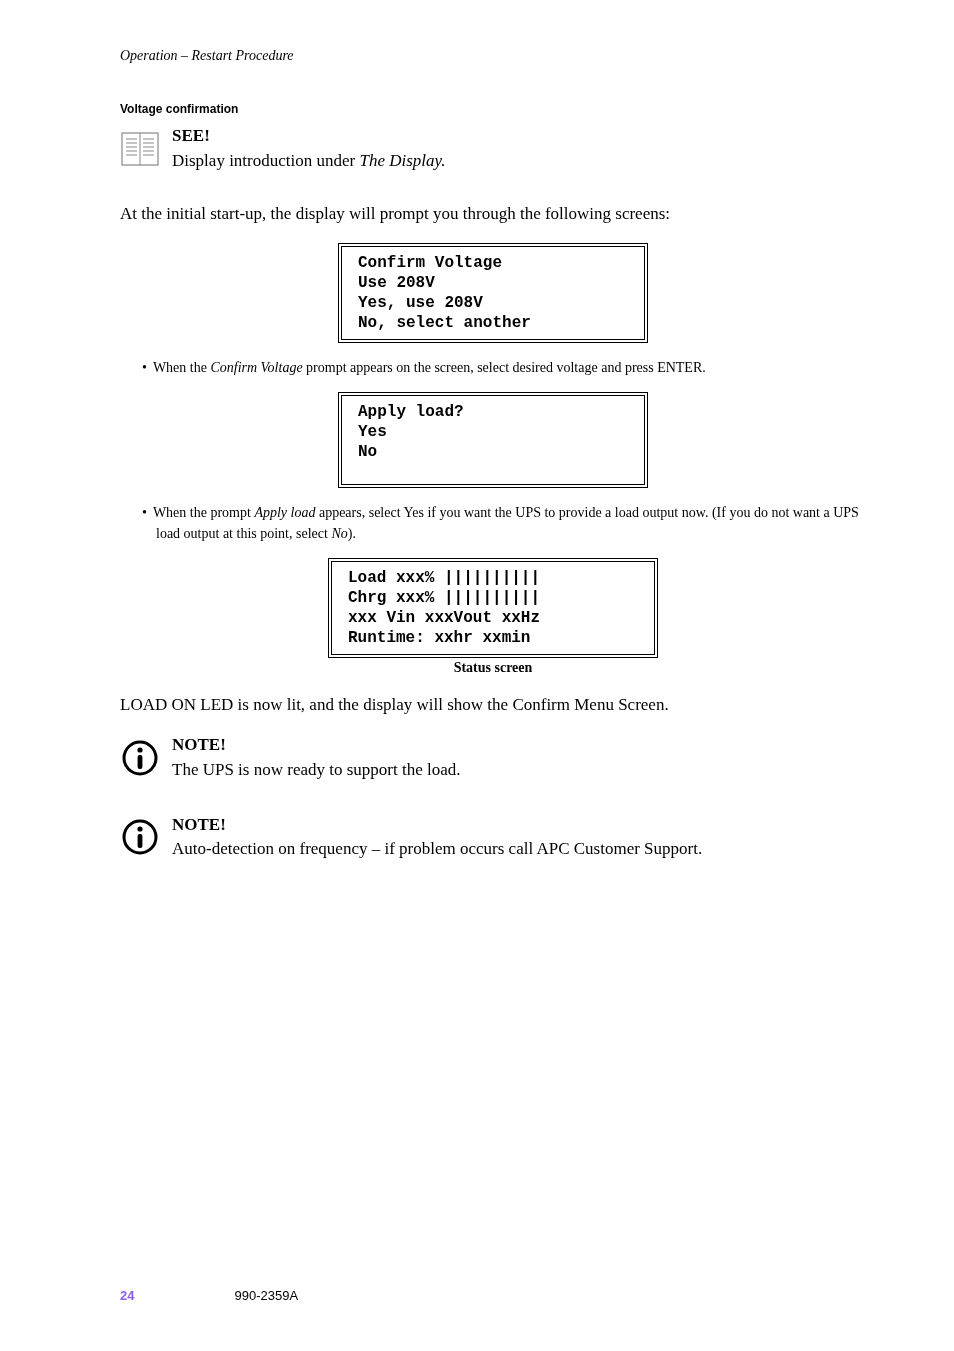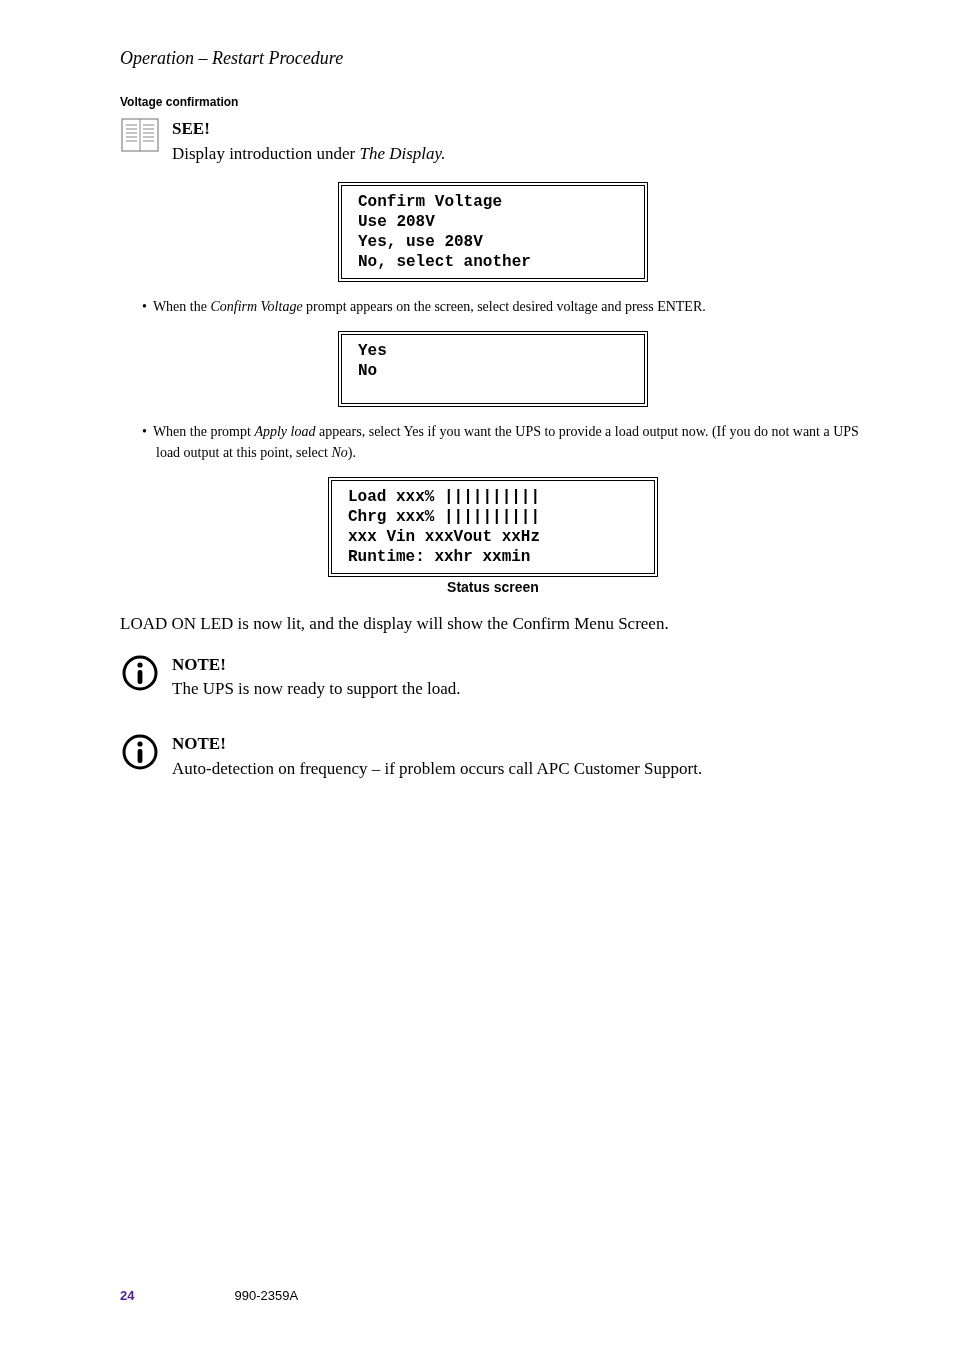--- a/index.html
+++ b/index.html
@@ -16,32 +16,32 @@
   }
   .page {
     padding: 48px 88px 0 120px;
     box-sizing: border-box;
     width: 100%;
     height: 100%;
     position: relative;
   }
   .running-head {
     font-style: italic;
-    font-size: 18px;
-    margin-bottom: 26px;
+    font-size: 14px;
+    margin-bottom: 38px;
   }
   .subsection-title {
     font-family: Verdana, Geneva, sans-serif;
     font-weight: 700;
     font-size: 12px;
     margin-bottom: 8px;
   }
   .callout {
     display: flex;
-    align-items: flex-start;
+    align-items: center;
     margin-bottom: 16px;
     gap: 12px;
   }
   .callout .icon-col {
     flex: 0 0 40px;
     display: flex;
     align-items: flex-start;
     justify-content: center;
   }
   .callout .text-col {
@@ -80,38 +80,38 @@
     box-sizing: border-box;
   }
   .screen-line {
     font-family: "Courier New", Courier, monospace;
     font-weight: 700;
     font-size: 16px;
     line-height: 1.25;
     white-space: pre;
   }
   .screen-caption {
-    font-family: Liberation Sans, sans-serif;
+    font-family: Liberation Serif, serif;
     font-weight: 700;
     font-size: 14px;
     margin-top: 2px;
   }
   .footer {
     position: absolute;
     bottom: 48px;
     left: 120px;
     right: 88px;
     display: flex;
     align-items: baseline;
     font-family: Verdana, Geneva, sans-serif;
     font-size: 13px;
   }
   .footer .pg {
     font-weight: 700;
-    color: #4c1d95;
+    color: #8b5cf6;
     margin-right: 64px;
   }
   .footer .title {
     font-weight: 700;
   }
   .footer .docnum {
     margin-left: 36px;
   }
   svg { display: block; }
   .italic { font-style: italic; }
@@ -141,36 +141,38 @@
         <line x1="23" y1="20" x2="34" y2="20" stroke="#888" stroke-width="1"></line>
         <line x1="23" y1="24" x2="34" y2="24" stroke="#888" stroke-width="1"></line>
       </svg>
     </div>
     <div class="text-col">
       <span class="label">SEE!</span>
       <span>Display introduction under </span><span class="italic">The Display.</span>
     </div>
   </div>
 
+  <div class="body-para" style="margin-top:28px">At the initial start-up, the display will prompt you through the following screens:</div>
 
   <div class="screen-wrap">
     <div class="screen">
       <div class="screen-line">Confirm Voltage</div>
       <div class="screen-line">Use 208V</div>
       <div class="screen-line">Yes, use 208V</div>
       <div class="screen-line">No, select another</div>
     </div>
   </div>
 
   <div class="bullet">
     <span class="dot">•</span><span>When the </span><span class="italic">Confirm Voltage</span><span> prompt appears on the screen, select desired voltage and press ENTER.</span>
   </div>
 
   <div class="screen-wrap">
     <div class="screen" style="padding-bottom:22px">
+      <div class="screen-line">Apply load?</div>
       <div class="screen-line">Yes</div>
       <div class="screen-line">No</div>
     </div>
   </div>
 
   <div class="bullet">
     <span class="dot">•</span><span>When the prompt </span><span class="italic">Apply load</span><span> appears, select Yes if you want the UPS to provide a load output now. (If you do not want a UPS load output at this point, select </span><span class="italic">No</span><span>).</span>
   </div>
 
   <div class="screen-wrap" style="flex-direction:column;align-items:center;">

